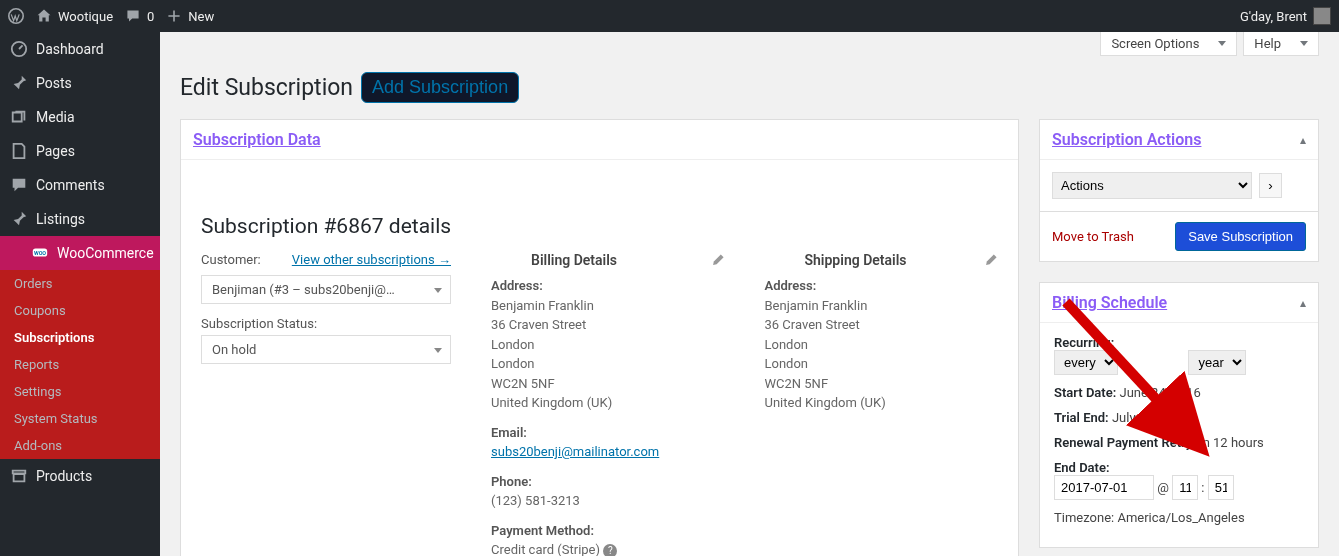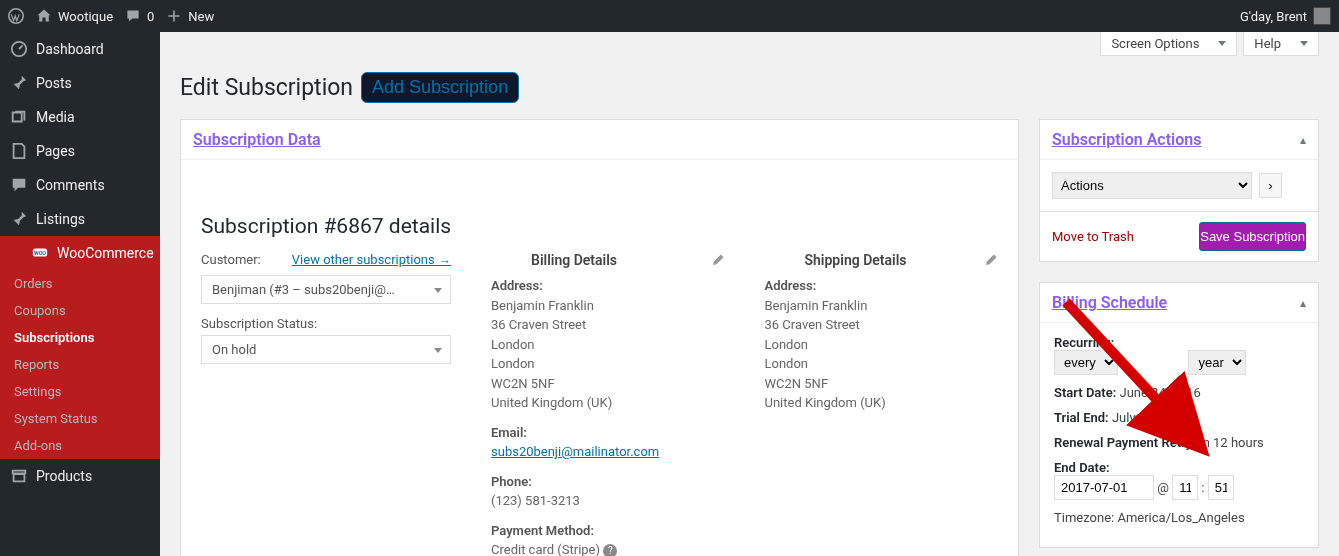--- a/index.html
+++ b/index.html
@@ -10,21 +10,21 @@
   .adminbar-left, .adminbar-right { display: flex; align-items: center; gap: 12px; }
   .adminbar .item { display: flex; align-items: center; gap: 6px; color: #eee; font-size: 13px; cursor: pointer; }
   .adminbar svg { fill: #a0a5aa; width: 16px; height: 16px; }
   .avatar { width: 18px; height: 18px; background: #888; display: inline-block; vertical-align: middle; border: 1px solid #444; }
 
   
   .layout { display: flex; min-height: calc(100vh - 32px); }
   .sidebar { width: 160px; background: #23282d; color: #eee; flex-shrink: 0; }
   .sb-item { display: flex; align-items: center; gap: 8px; padding: 8px 10px; font-size: 14px; color: #eee; cursor: pointer; }
   .sb-item svg { fill: #a0a5aa; width: 18px; height: 18px; flex-shrink: 0; }
-  .sb-item.active { background: #b91c1c; color: #fff; position: relative; padding-left: 31px; }
+  .sb-item.active { background: #be185d; color: #fff; position: relative; padding-left: 31px; }
   .sb-item.active svg { fill: #fff; }
   .sb-item.active::after { content: ""; position: absolute; right: -8px; top: 50%; margin-top: -8px; border: 8px solid transparent; border-right-color: #f1f1f1; }
   .sb-sub { background: #b91c1c; }
   .sb-sub .sub-item { padding: 6px 10px 6px 14px; font-size: 13px; color: #b4b9be; cursor: pointer; }
   .sb-sub .sub-item.current { color: #fff; font-weight: 600; }
 
   
   .main { flex: 1; padding: 10px 20px 20px 20px; position: relative; }
   .top-right-btns { position: absolute; top: 0; right: 20px; display: flex; gap: 6px; }
   .top-right-btns .tbtn { background: #fff; border: 1px solid #ddd; border-top: none; padding: 4px 10px; font-size: 13px; cursor: pointer; display: flex; align-items: center; gap: 19px; }
@@ -56,21 +56,21 @@
   .sec-h4 { font-size: 14px; font-weight: 600; color: #444; margin-bottom: 8px; display: flex; justify-content: space-between; align-items: center; margin-left: 40px; }
   .pencil { width: 14px; height: 14px; fill: #999; cursor: pointer; }
   .addr strong { font-weight: 600; color: #555; }
   .addr p { color: #666; line-height: 1.5; margin-bottom: 10px; }
 
   .side-actions-body { padding: 12px; }
   .side-actions-body select { width: 200px; border: 1px solid #ddd; padding: 4px; font-size: 13px; }
   .side-actions-body .go-btn { border: 1px solid #ddd; background: #f7f7f7; padding: 4px 8px; cursor: pointer; margin-left: 4px; }
   .side-actions-foot { border-top: 1px solid #ddd; padding: 10px 12px; display: flex; justify-content: space-between; align-items: center; }
   .link-red { color: #a00; cursor: pointer; }
-  .btn-primary { background: #a21caf; border: 1px solid #006799; color: #fff; padding: 6px 0; font-size: 13px; cursor: pointer; border-radius: 3px; font-weight: 500; }
+  .btn-primary { background: #1d4ed8; border: 1px solid #006799; color: #fff; padding: 6px 12px; font-size: 13px; cursor: pointer; border-radius: 3px; font-weight: 500; }
 
   .billing-body { padding: 12px 14px; color: #444; }
   .billing-body > div { margin-bottom: 10px; }
   .billing-body strong { font-weight: 600; color: #23282d; }
   .inl-select { border: 1px solid #ddd; padding: 3px 5px; font-size: 13px; }
   .inl-input { border: 1px solid #ddd; padding: 4px 6px; font-size: 13px; }
   .qmark { display: inline-block; width: 14px; height: 14px; border-radius: 50%; background: #888; color: #fff; font-size: 10px; line-height: 14px; text-align: center; }
 
   
   .arrow-overlay { position: absolute; top: 260px; left: 896px; width: 170px; height: 170px; pointer-events: none; z-index: 10; }

